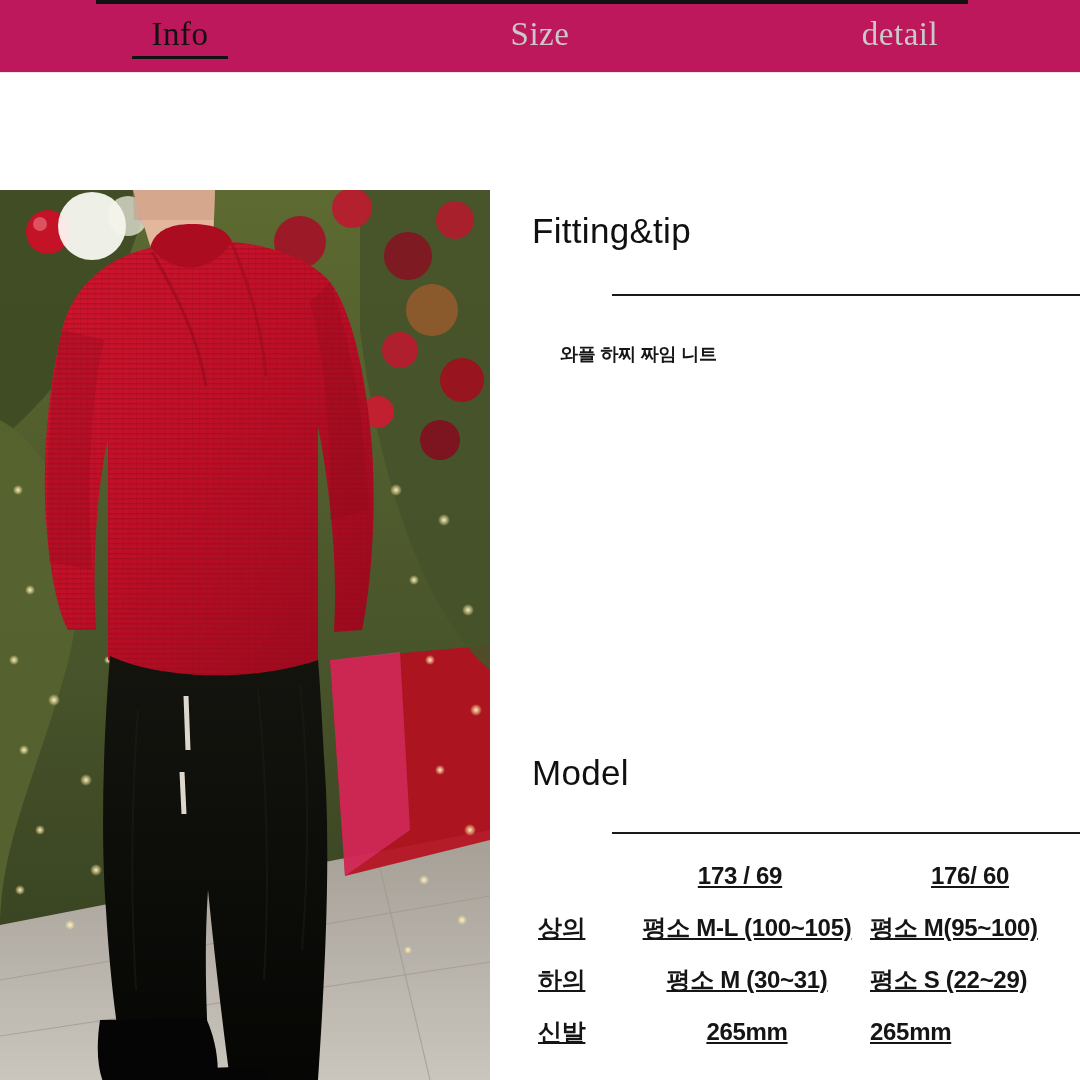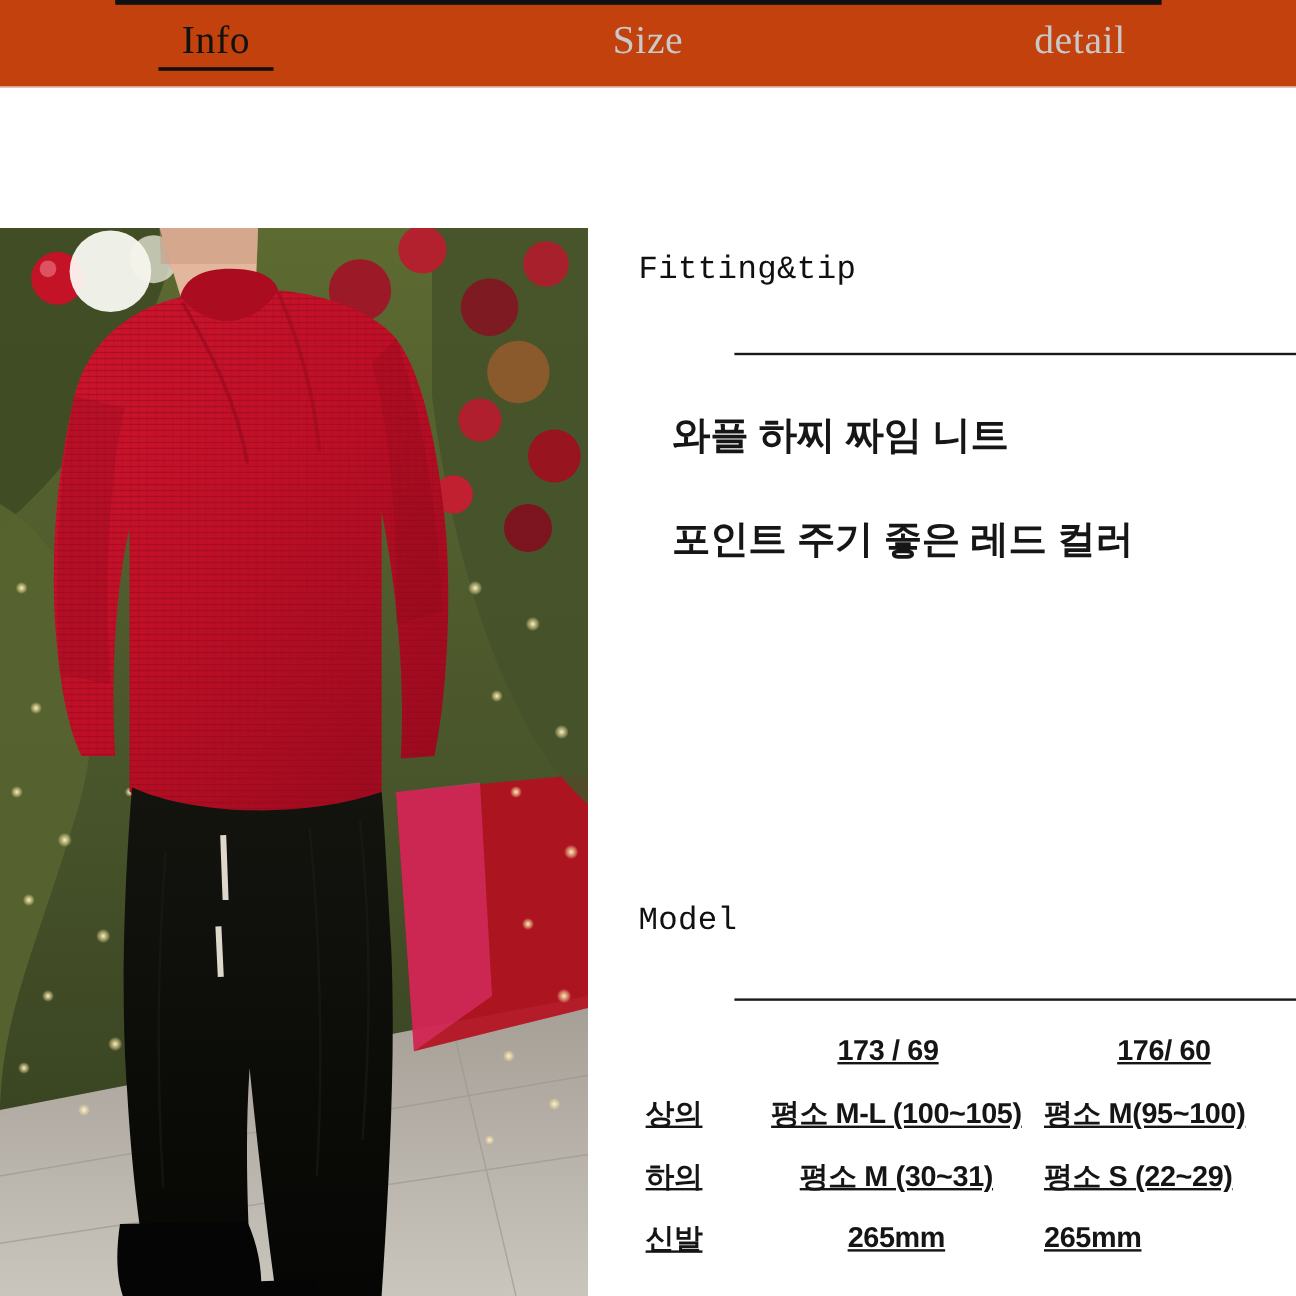--- a/index.html
+++ b/index.html
@@ -20,21 +20,21 @@
     height: 1080px;
     background: #ffffff;
   }
 
   
   .tabbar {
     position: absolute;
     left: 0; top: 0;
     width: 1080px;
     height: 73px;
-    background: #c2410c;
+    background: #be185d;
     border-bottom: 1px solid #e9e9e9;
   }
   .tabbar-topline {
     position: absolute;
     left: 96px; top: 0;
     width: 872px;
     height: 4px;
     background: #111111;
   }
   .tabs {
@@ -90,22 +90,22 @@
   
   .content {
     position: absolute;
     left: 528px;
     top: 190px;
     width: 552px;
     height: 890px;
   }
 
   .section-heading {
-    font-family: Liberation Mono, monospace;
-    font-size: 27px;
+    font-family: Liberation Sans, sans-serif;
+    font-size: 35px;
     color: #101010;
     line-height: 1;
     letter-spacing: 0.3px;
   }
 
   .rule {
     position: absolute;
     left: 84px;
     width: 468px;
     height: 2px;
@@ -117,21 +117,21 @@
 
   .bullets {
     position: absolute;
     left: 32px;
     top: 155px;
     width: 510px;
   }
   .bullet {
     font-family: "Liberation Sans", "DejaVu Sans", sans-serif;
     font-weight: bold;
-    font-size: 32px;
+    font-size: 18px;
     color: #161616;
     letter-spacing: -0.2px;
     margin-bottom: 52px;
     line-height: 1.1;
     white-space: nowrap;
   }
   .bullet:last-child { margin-bottom: 0; }
 
   .model-heading { position: absolute; left: 4px; top: 565px; }
   .model-rule { top: 642px; }
@@ -356,21 +356,20 @@
     </svg>
   </div>
 
   <div class="content">
 
     <div class="section-heading fitting-heading">Fitting&amp;tip</div>
     <div class="rule fitting-rule"></div>
 
     <div class="bullets">
       <div class="bullet">와플 하찌 짜임 니트</div>
-      <div class="bullet">포인트 주기 좋은 레드 컬러</div>
     </div>
 
     <div class="section-heading model-heading">Model</div>
     <div class="rule model-rule"></div>
 
     <table class="model-table">
       <tbody>
         <tr class="model-head">
           <td class="col-label"></td>
           <td class="col-a head-a">173 / 69</td>

